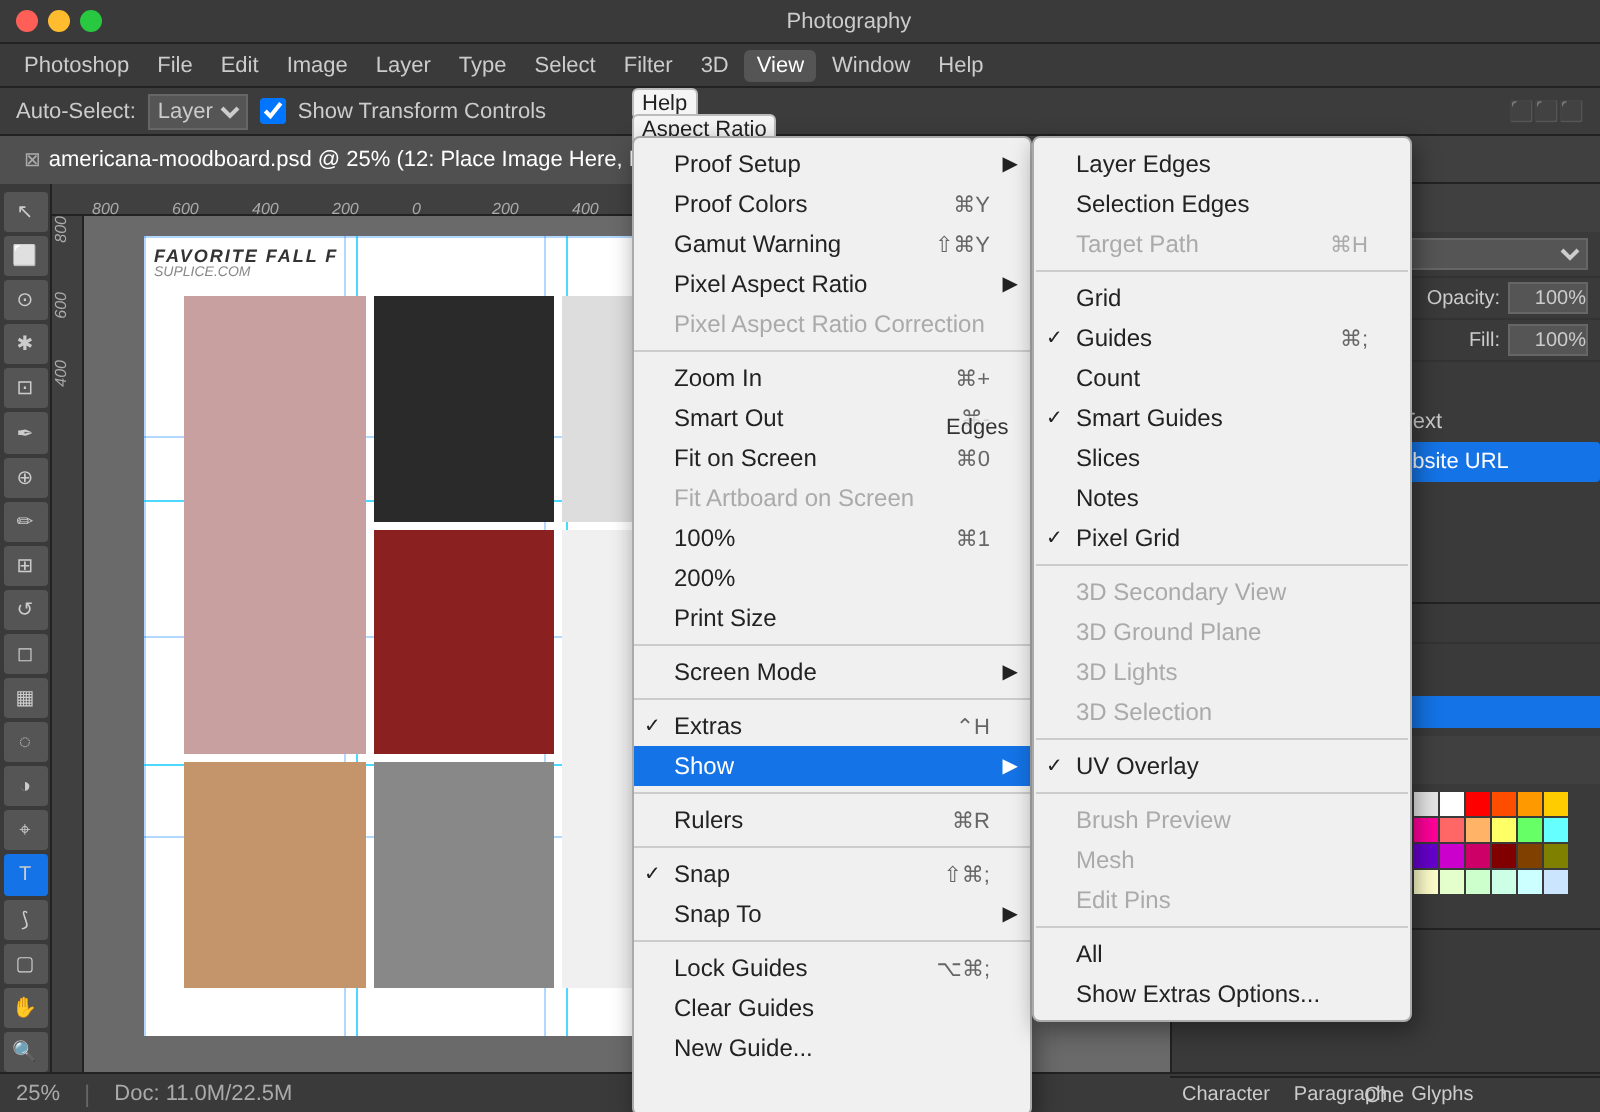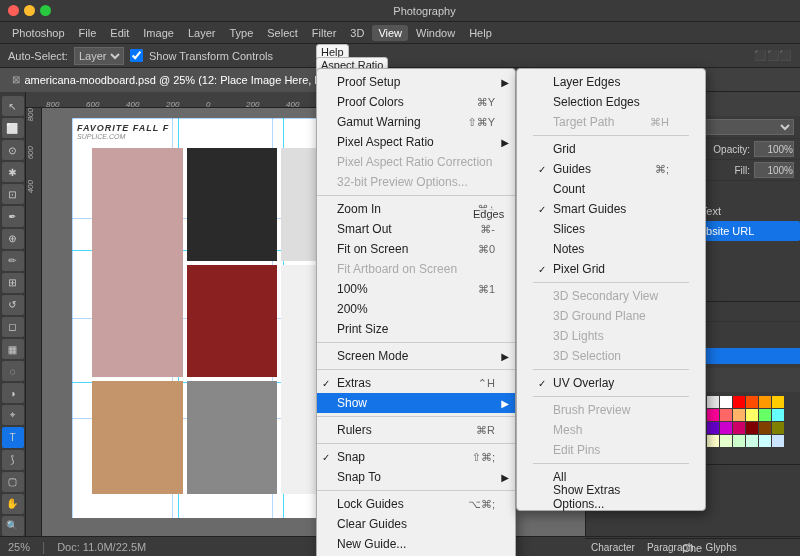--- a/index.html
+++ b/index.html
@@ -308,21 +308,21 @@
     
     .show-submenu {
       position: absolute;
       top: 68px;
       left: 516px;
       width: 190px;
       background: #f0f0f0;
       border: 1px solid #aaa;
       border-radius: 4px;
       box-shadow: 2px 4px 12px rgba(0,0,0,0.4);
-      padding: 3px 16px;
+      padding: 3px 1px;
       pointer-events: all;
     }
 
     
     .layers-controls {
       display: flex;
       align-items: center;
       padding: 3px 6px;
       gap: 4px;
       font-size: 10px;
@@ -657,23 +657,20 @@
       <span>Gamut Warning</span>
       <span class="shortcut">⇧⌘Y</span>
     </div>
     <div class="menu-entry">
       <span>Pixel Aspect Ratio</span>
       <span class="submenu-arrow">▶</span>
     </div>
     <div class="menu-entry disabled">
       <span>Pixel Aspect Ratio Correction</span>
     </div>
-    <div class="menu-entry disabled">
-      <span>32-bit Preview Options...</span>
-    </div>
     <div class="menu-separator"></div>
     <div class="menu-entry">
       <span>Zoom In</span>
       <span class="shortcut">⌘+</span>
     </div>
     <div class="menu-entry">
       <span>Smart Out</span>
       <span class="shortcut">⌘-</span>
     </div>
     <div class="menu-entry">

